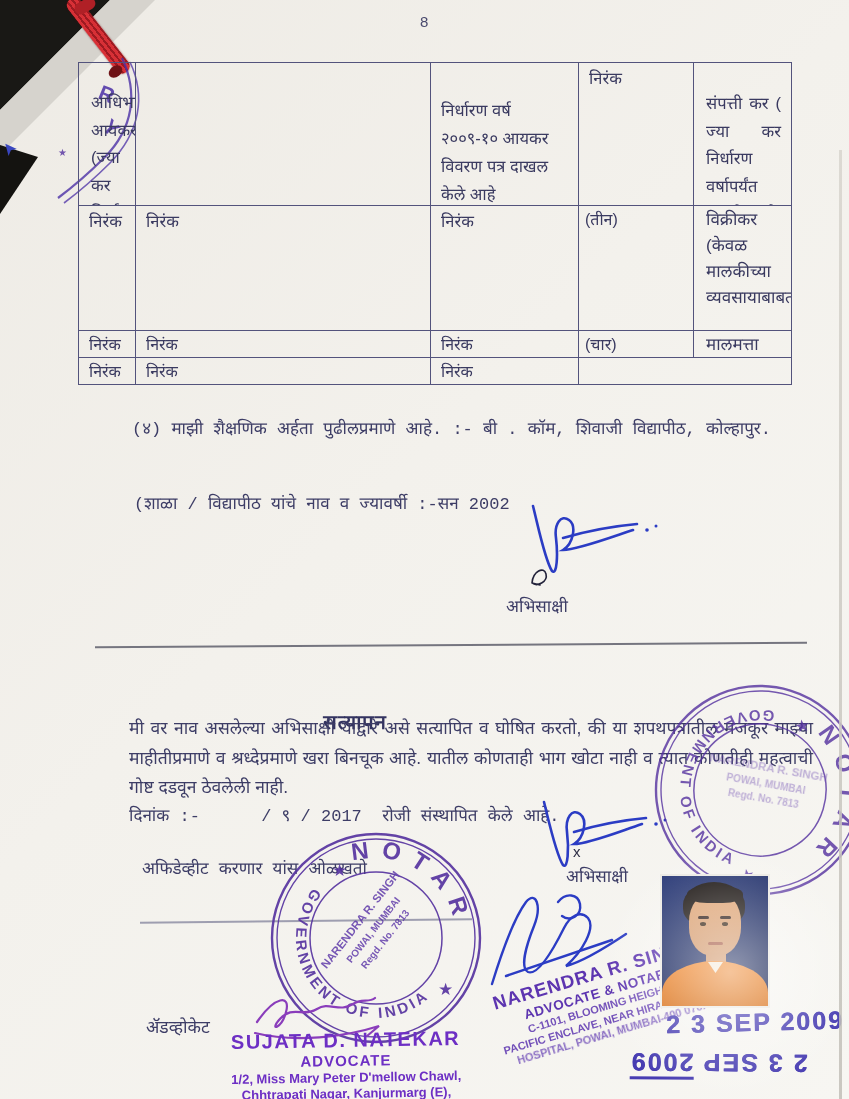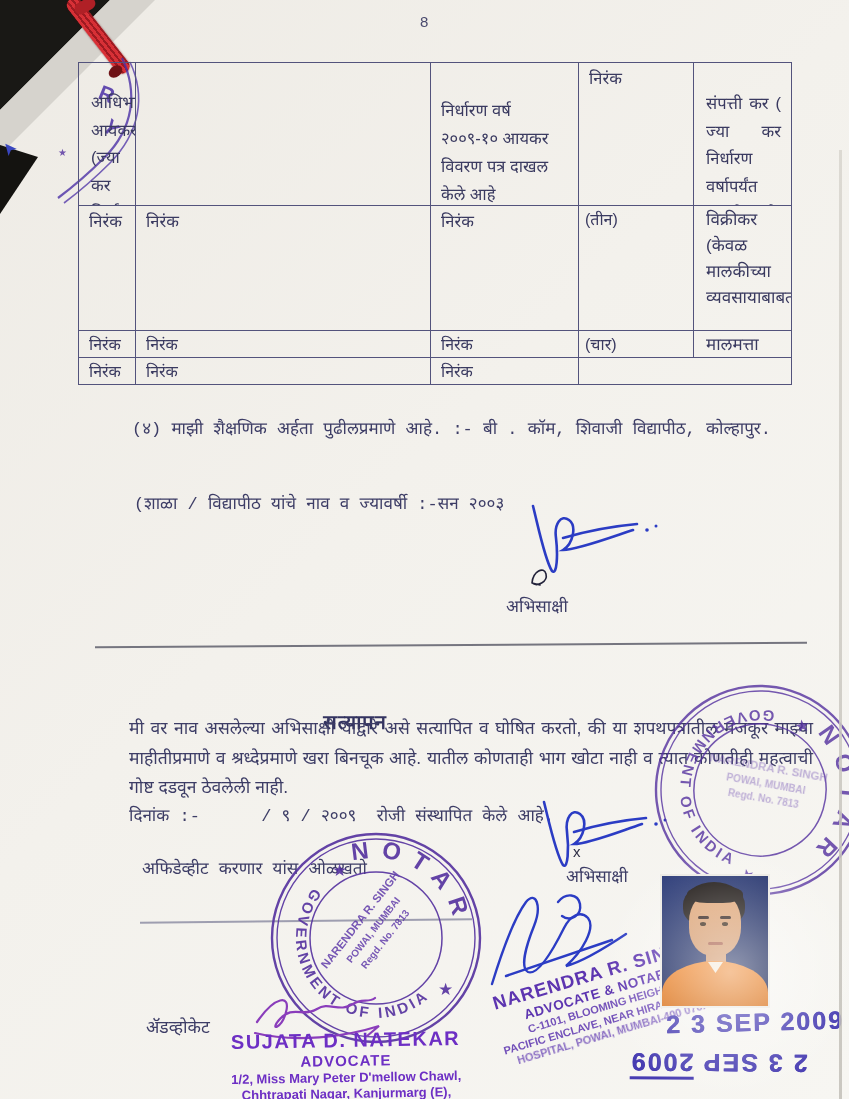--- a/index.html
+++ b/index.html
@@ -122,40 +122,40 @@
     <div class="cell nilS">निरंक</div>
 
     <div class="cell serS">(चार)</div>
     <div class="cell descS">मालमत्ता कर</div>
     <div class="cell nilS">निरंक</div>
     <div class="cell nilS">निरंक</div>
     <div class="cell nilS">निरंक</div>
   </div>
 
   <div class="abs line" style="left:132px;top:416px">(४) माझी शैक्षणिक अर्हता पुढीलप्रमाणे आहे. :- बी . कॉम, शिवाजी विद्यापीठ, कोल्हापुर.</div>
-  <div class="abs line" style="left:134px;top:491px">(शाळा / विद्यापीठ यांचे नाव व ज्यावर्षी :-सन २००३</div>
+  <div class="abs line" style="left:134px;top:491px">(शाळा / विद्यापीठ यांचे नाव व ज्यावर्षी :-सन 2002</div>
 
   <svg class="abs" style="left:505px;top:498px" width="160" height="85">
     <g fill="none" stroke="#2b3cc4" stroke-width="2.6" stroke-linecap="round">
       <path d="M28 8 C 34 32, 40 62, 47 73 C 52 78, 53 57, 51 40 C 49 26, 56 16, 64 22 C 72 28, 68 46, 58 52 C 72 52, 104 40, 128 32"></path>
       <path d="M58 40 C 85 32, 110 28, 132 26"></path>
     </g>
     <circle cx="142" cy="32" r="1.8" fill="#2b3cc4"></circle>
     <circle cx="151" cy="28" r="1.5" fill="#2b3cc4"></circle>
   </svg>
   <svg class="abs" style="left:528px;top:564px" width="26" height="26">
     <path d="M4 19 C 5 7, 16 2, 18 10 C 20 18, 9 23, 4 19 L 12 21" fill="none" stroke="#22223a" stroke-width="1.6" stroke-linecap="round"></path>
   </svg>
   <div class="abs line" style="left:506px;top:594px">अभिसाक्षी</div>
 
   <div class="abs divider"></div>
 
   <div class="abs vtitle" style="left:290px;top:676px;width:130px;text-align:center">सत्यापन</div>
   <div class="abs para" style="left:129px;top:714px;width:684px">मी वर नाव असलेल्या अभिसाक्षी याद्वारे असे सत्यापित व घोषित करतो, की या शपथपत्रातील मजकूर माझ्या माहीतीप्रमाणे व श्रध्देप्रमाणे खरा बिनचूक आहे. यातील कोणताही  भाग खोटा नाही व त्यात कोणतीही महत्वाची गोष्ट दडवून ठेवलेली नाही.</div>
-  <div class="abs line" style="left:129px;top:803px">दिनांक :-      / ९ / २००९  रोजी संस्थापित केले आहे.</div>
+  <div class="abs line" style="left:129px;top:803px">दिनांक :-      / ९ / 2017  रोजी संस्थापित केले आहे.</div>
 
   <svg class="abs" style="left:520px;top:790px" width="160" height="90">
     <g fill="none" stroke="#2b3cc4" stroke-width="2.6" stroke-linecap="round">
       <path d="M24 12 C 30 36, 36 64, 43 75 C 48 80, 49 58, 47 42 C 45 28, 52 18, 60 24 C 68 30, 64 48, 54 54 C 68 54, 98 42, 122 34"></path>
       <path d="M54 42 C 80 34, 104 30, 126 28"></path>
     </g>
     <circle cx="136" cy="34" r="1.8" fill="#2b3cc4"></circle>
     <circle cx="145" cy="30" r="1.5" fill="#2b3cc4"></circle>
   </svg>
   <div class="abs" style="left:573px;top:843px;font-size:15px;color:#2f2f46">x</div>

